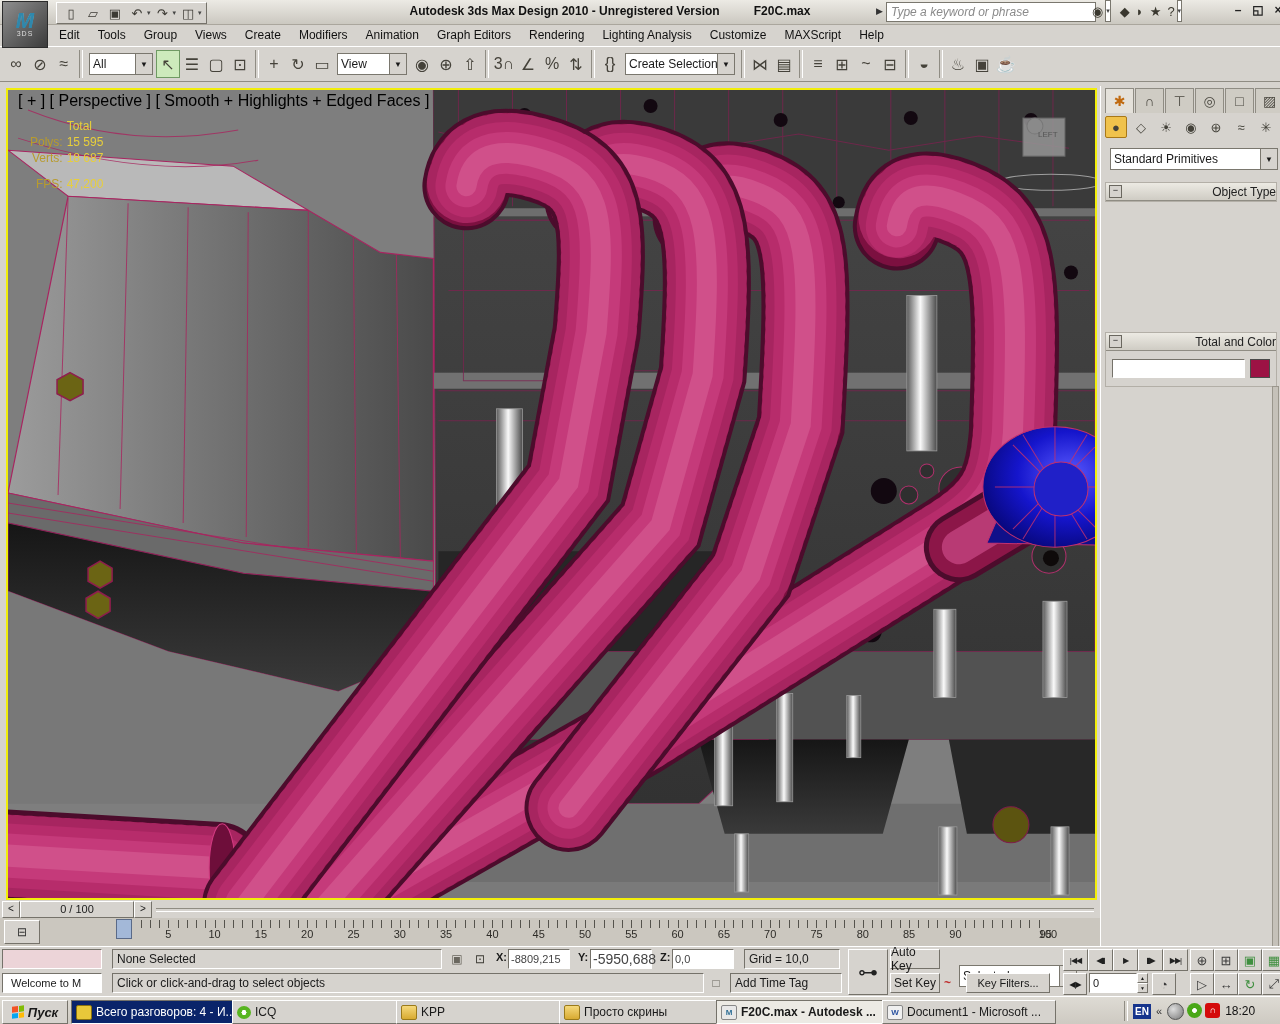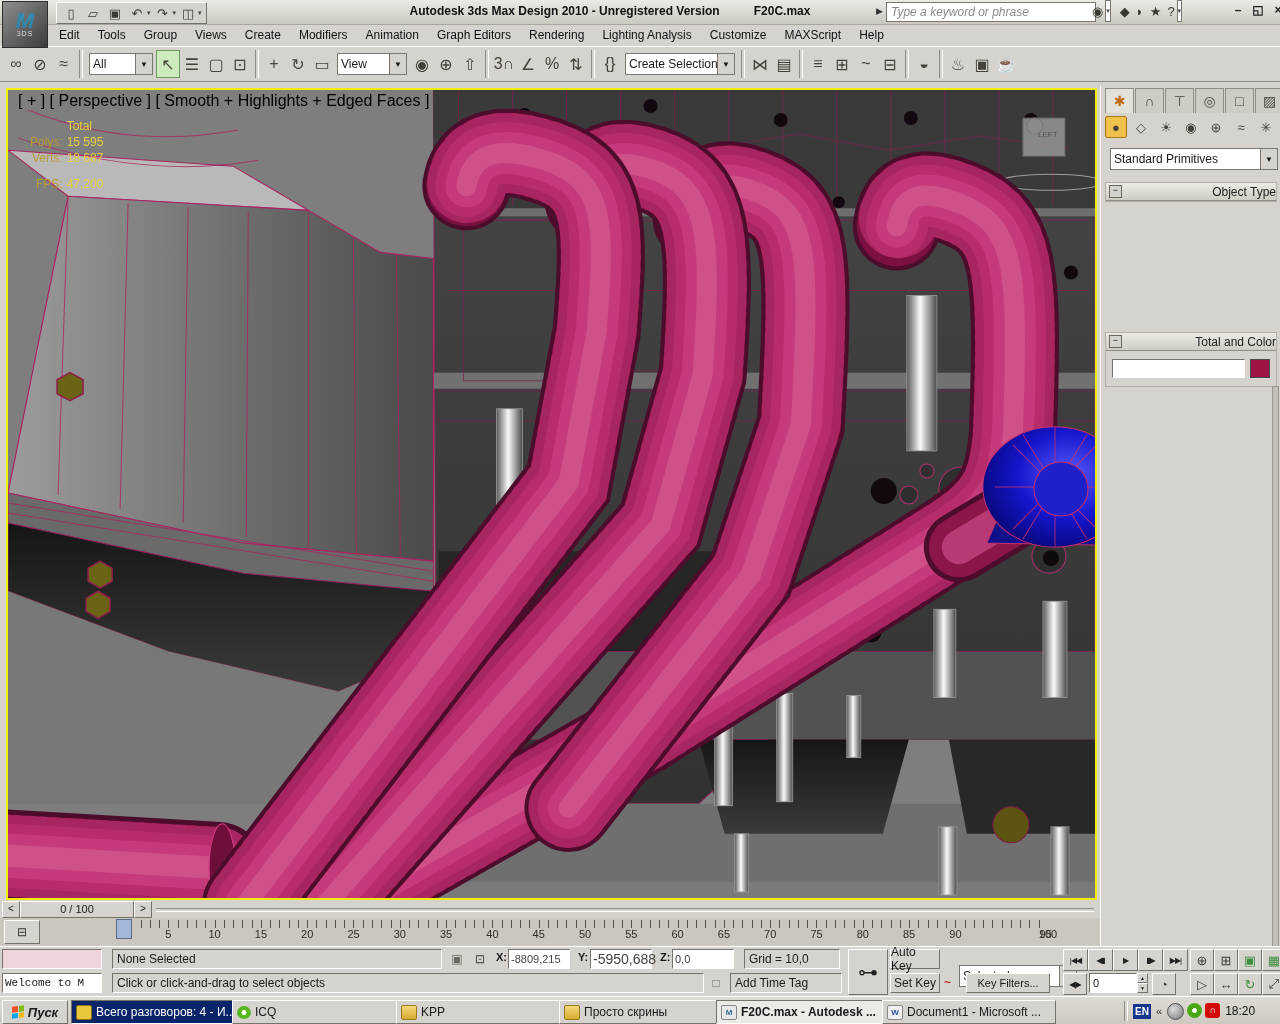--- a/index.html
+++ b/index.html
@@ -60,21 +60,21 @@
   #ruler{left:122px;top:0;width:926px;height:28px}
   #ruler .tickband{position:absolute;left:0;top:2px;width:100%;height:8px;
      background:repeating-linear-gradient(90deg,#55534d 0 1px,transparent 1px 9.26px)}
   #ruler .rlabel{position:absolute;top:10px;transform:translateX(-50%);font-size:11px;color:#2e2c28}
   #tb-handle{left:116px;top:1px;width:14px;height:18px;background:#a3b8d8;border:1px solid #5a6a88}
   
   #statusbar{left:0;top:946px;width:1280px;height:50px;background:#d6d3ce;border-top:1px solid #fff}
   .sb{position:absolute;height:20px;box-sizing:border-box;display:flex;align-items:center}
   .sb.lab{padding-left:4px}
   #sb-listener-pink{left:2px;top:2px;width:100px;background:#ecd4d8;border:1px solid;border-color:#75726a #fff #fff #75726a}
-  #sb-listener-white{left:2px;top:26px;width:100px;background:#fff;border:1px solid;border-color:#75726a #fff #fff #75726a;font-family:Liberation Mono, monospace;font-size:11px;padding-left:2px;overflow:hidden;white-space:nowrap}
+  #sb-listener-white{left:2px;top:26px;width:100px;background:#fff;border:1px solid;border-color:#75726a #fff #fff #75726a;font-family:Liberation Sans, sans-serif;font-size:11px;padding-left:8px;overflow:hidden;white-space:nowrap}
   #sb-status{left:112px;top:2px;width:330px}
   #sb-prompt{left:112px;top:26px;width:592px}
   .mini-ico{justify-content:center;font-size:12px;color:#6a675f}
   #sb-lock{left:448px;top:2px;width:18px}
   #sb-abs{left:470px;top:2px;width:20px;color:#3a3832}
   .coord-lab{font-weight:bold;font-size:11px}
   #sb-x-label{left:496px;top:4px}
   #sb-x{left:508px;top:2px;width:62px;font-size:11px;color:#444;padding-left:2px}
   #sb-y-label{left:578px;top:4px}
   #sb-y{left:590px;top:2px;width:62px;font-size:14px;color:#444;padding-left:2px}

